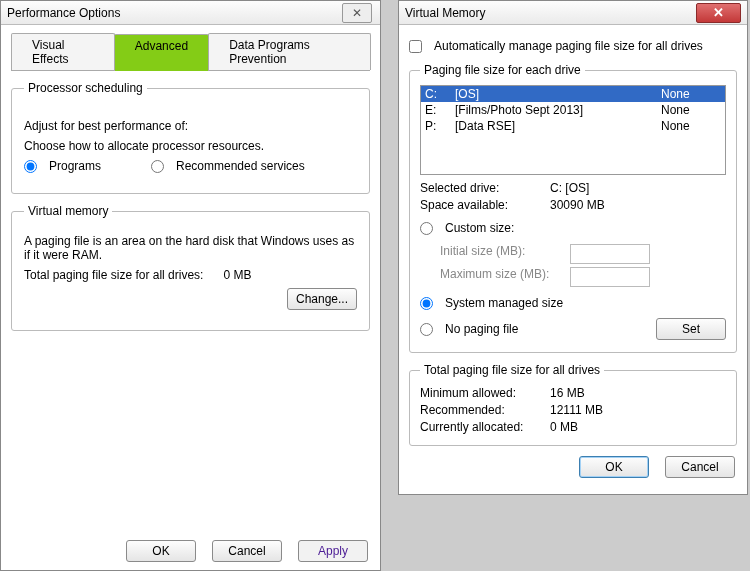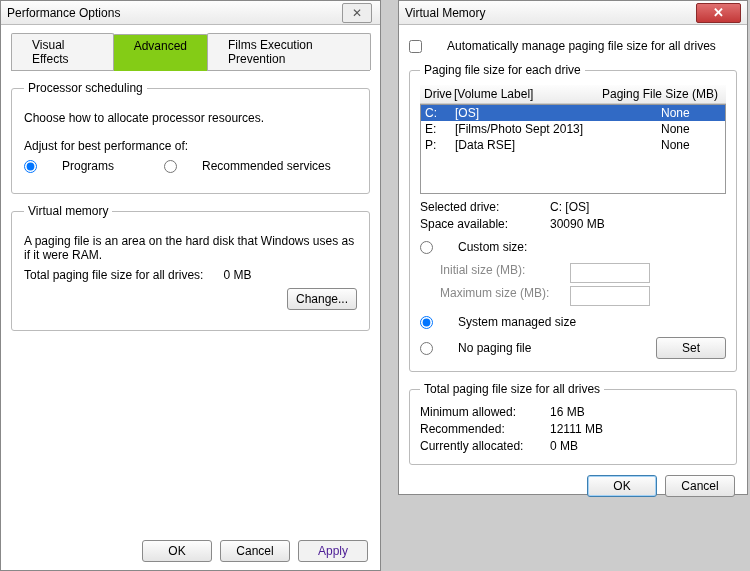--- a/index.html
+++ b/index.html
@@ -10,26 +10,26 @@
 .titlebar { height: 24px; background: linear-gradient(#fdfdfd,#eaeaea); border-bottom: 1px solid #bbb; display: flex; align-items: center; padding: 0 6px; font-size: 13px; }
 .titlebar .spacer { flex: 1; }
 .closebtn { width: 45px; height: 20px; background: linear-gradient(#e07070,#c33838); border: 1px solid #8a2a2a; border-radius: 2px; display: flex; align-items: center; justify-content: center; color: #fff; font-weight: bold; font-size: 13px; cursor: pointer; }
 .minbtn { width: 30px; height: 20px; border: 1px solid #999; border-radius: 2px; display: flex; align-items: center; justify-content: center; color: #555; cursor: pointer; margin-right: 2px; background:#eee; }
 .body { padding: 8px 10px; }
 .tabs { display: flex; border-bottom: 1px solid #aaa; }
 .tab { padding: 4px 20px; border: 1px solid #aaa; border-bottom: none; background: #f4f4f4; margin-right: -1px; cursor: pointer; border-radius: 2px 2px 0 0; }
 .tab.active { background: #84cc16; position: relative; top: 1px; }
 fieldset { border: 1px solid #bbb; border-radius: 3px; margin: 10px 0 6px; padding: 10px 12px 14px; }
 legend { padding: 0 4px; color: #000; }
-label { display: inline-flex; align-items: center; gap: 21px; }
+label { display: inline-flex; align-items: center; gap: 8px; }
 .row { margin: 6px 0; }
 .btn { border: 1px solid #8a8a8a; background: linear-gradient(#fdfdfd,#e5e5e5); padding: 3px 4px; border-radius: 3px; cursor: pointer; min-width: 70px; text-align: center; }
 .btn.primary { border-color: #3c7fb1; box-shadow: 0 0 0 1px #a3d1f5 inset; }
 .btn.disabled { color: #4c1d95; background: #f2f2f2; cursor: default; }
-.btnrow { display: flex; gap: 8px; justify-content: flex-end; padding: 8px 12px; }
+.btnrow { display: flex; gap: 16px; justify-content: flex-end; padding: 8px 12px; }
 .drivebox { border: 1px solid #999; height: 90px; background: #fff; overflow: hidden; }
 .dheader { display: flex; background: linear-gradient(#fdfdfd,#ececec); border-bottom: 1px solid #ccc; padding: 2px 4px; font-size: 12px; }
 .dheader .c1 { width: 30px; } .dheader .c2 { flex: 1; } .dheader .c3 { width: 120px; }
 .drow { display: flex; padding: 1px 4px; }
 .drow.sel { background: #316ac5; color: #fff; }
 .drow .c1 { width: 30px; } .drow .c2 { flex: 1; } .drow .c3 { width: 60px; }
 .kv { display: flex; margin: 3px 0; }
 .kv .k { width: 130px; } .kv .v { }
 .numinput { width: 80px; height: 20px; border: 1px solid #bbb; background: #fff; }
 .dim { color: #888; }
@@ -42,27 +42,27 @@
 <div class="window perf">
   <div class="titlebar">
     <span>Performance Options</span>
     <span class="spacer"></span>
     <div class="minbtn">✕</div>
   </div>
   <div class="body">
     <div class="tabs">
       <div class="tab">Visual Effects</div>
       <div class="tab active">Advanced</div>
-      <div class="tab">Films Execution Prevention</div>
+      <div class="tab">Data Programs Prevention</div>
     </div>
 
     <fieldset>
       <legend>Processor scheduling</legend>
+      <div class="row" style="margin-top:14px">Adjust for best performance of:</div>
       <div class="row">Choose how to allocate processor resources.</div>
-      <div class="row" style="margin-top:14px">Adjust for best performance of:</div>
       <div class="row" style="display:flex;gap:50px">
         <label>
           <input type="radio" name="ps" checked="" style="">
           <span>Programs</span>
         </label>
         <label>
           <input type="radio" name="ps" style="">
           <span>Recommended services</span>
         </label>
       </div>
@@ -94,25 +94,20 @@
     <div class="closebtn">✕</div>
   </div>
   <div class="body">
     <label class="row" style="display:flex">
       <input type="checkbox" style="">
       <span>Automatically manage paging file size for all drives</span>
     </label>
 
     <fieldset style="padding:8px 10px 10px">
       <legend>Paging file size for each drive</legend>
-      <div class="dheader">
-        <span class="c1">Drive</span>
-        <span class="c2">[Volume Label]</span>
-        <span class="c3">Paging File Size (MB)</span>
-      </div>
       <div class="drivebox">
         <div class="drow sel">
           <span class="c1">C:</span>
           <span class="c2">[OS]</span>
           <span class="c3">None</span>
         </div>
         <div class="drow">
           <span class="c1">E:</span>
           <span class="c2">[Films/Photo Sept 2013]</span>
           <span class="c3">None</span>

